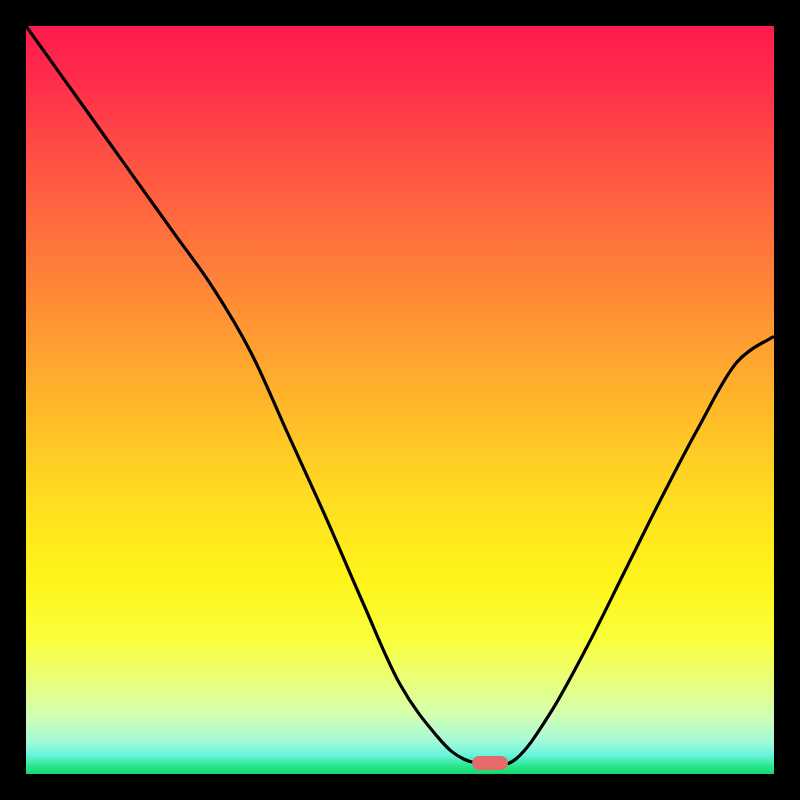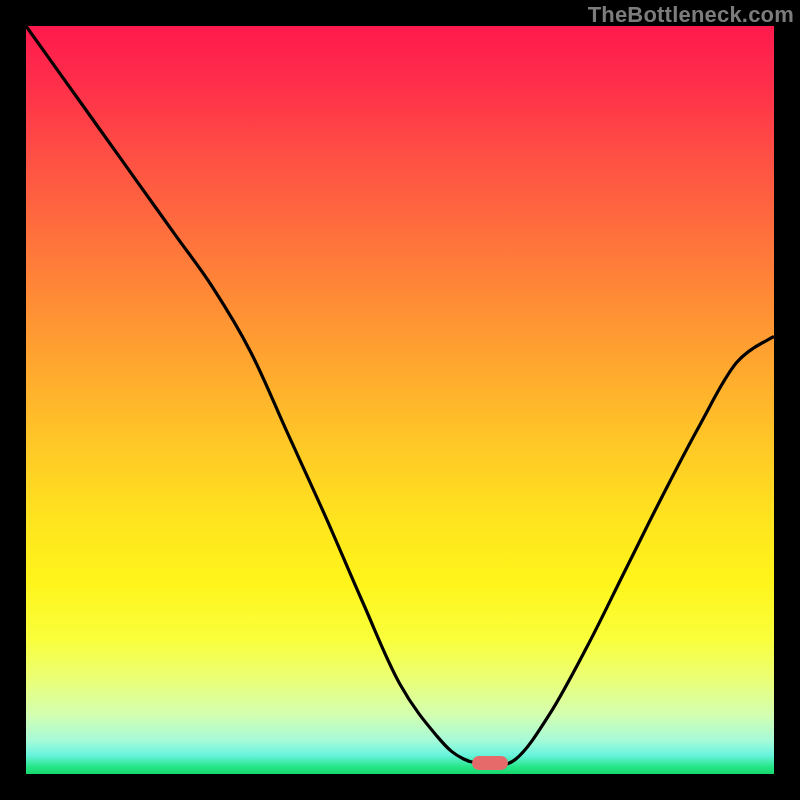--- a/index.html
+++ b/index.html
@@ -65,21 +65,20 @@
     width: 36px;
     height: 14px;
     border-radius: 999px;
     background: #e66a6a;
   }
 </style>
 </head>
 <body>
 
 <div class="frame">
-  <div class="watermark">TheBottleneck.com</div>
 
   <div class="plot-area">
     <svg class="curve-svg" viewBox="0 0 748 748" preserveAspectRatio="none">
       <path id="curve-path" fill="none" stroke-width="3.2" stroke="#000000" d="M 0.0 0.0 C 6.7 9.4, 23.9 33.5, 37.4 52.4 C 50.9 71.2, 61.3 85.9, 74.8 104.7 C 88.3 123.6, 98.7 138.2, 112.2 157.1 C 125.7 175.9, 136.1 190.6, 149.6 209.4 C 163.1 228.3, 173.5 240.9, 187.0 261.8 C 200.5 282.7, 210.9 299.1, 224.4 325.4 C 237.9 351.6, 248.3 378.0, 261.8 407.7 C 275.3 437.3, 285.7 459.6, 299.2 489.9 C 312.7 520.2, 323.1 545.7, 336.6 576.0 C 350.1 606.3, 360.5 634.0, 374.0 658.2 C 387.5 682.5, 400.0 697.1, 411.4 710.6 C 422.8 724.1, 428.2 728.3, 437.6 733.0 C 447.0 737.8, 454.3 736.8, 463.8 736.8 C 473.2 736.8, 479.2 741.8, 489.9 733.0 C 500.7 724.3, 510.8 708.4, 523.6 688.2 C 536.4 668.0, 547.5 646.4, 561.0 620.8 C 574.5 595.3, 584.9 573.0, 598.4 546.0 C 611.9 519.1, 622.3 497.5, 635.8 471.2 C 649.3 445.0, 659.7 424.4, 673.2 400.2 C 686.7 375.9, 697.1 352.8, 710.6 336.6 C 724.1 320.4, 741.3 315.1, 748.0 310.4"></path>
     </svg>
     <div id="marker" class="marker" style="background: rgb(230, 106, 106); left: 445.8px; top: 729.8px;"></div>
   </div>
 </div>
 
 </body></html>

